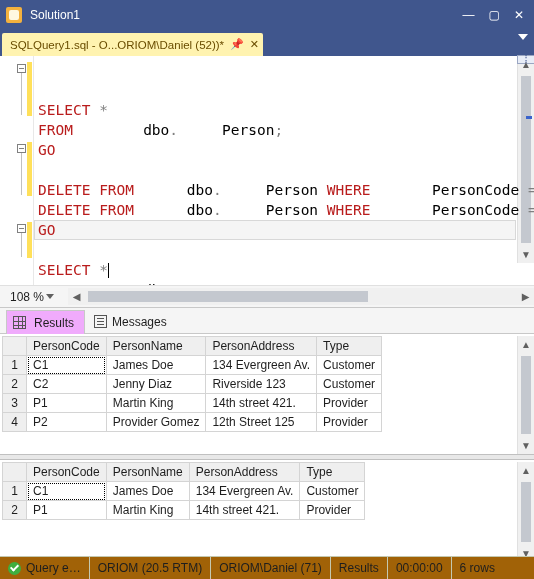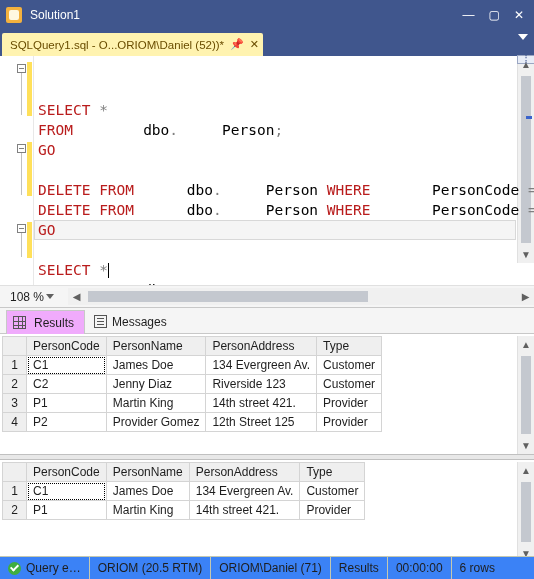--- a/index.html
+++ b/index.html
@@ -109,21 +109,21 @@
     border-bottom:1px solid #c0c0c0;cursor:row-resize;}
   table.rgrid{border-collapse:collapse;font-size:12px;color:#1e1e1e;margin:2px 0 4px 2px;}
   table.rgrid th, table.rgrid td{border:1px solid #d4d4d4;padding:2px 6px;
     text-align:left;white-space:nowrap;height:18px;}
   table.rgrid th{background:#efefef;font-weight:normal;}
   table.rgrid td.rowhdr{background:#efefef;text-align:center;width:24px;}
   table.rgrid th.rowhdr{background:#efefef;width:24px;}
   table.rgrid td.sel{background:#fff;outline:1px dotted #000;outline-offset:-2px;}
 
   
-  .statusbar{position:absolute;left:0;right:0;bottom:0;height:23px;background:#3b82f6;
+  .statusbar{position:absolute;left:0;right:0;bottom:0;height:23px;background:#a16207;
     display:flex;align-items:center;font-size:12px;color:#1e1e1e;
     border-top:1px solid #c4c8b0;}
   .statusbar .seg{padding:0 8px;height:100%;display:flex;align-items:center;
     border-right:1px solid #c4c8b0;white-space:nowrap;}
   .statusbar .seg:last-child{border-right:none;}
   .statusbar .ok{width:13px;height:13px;border-radius:50%;background:#3fae3f;
     display:inline-flex;align-items:center;justify-content:center;margin-right:5px;}
   .statusbar .ok::after{content:"";width:3px;height:6px;border:solid #fff;
     border-width:0 2px 2px 0;transform:rotate(45deg);margin-top:-2px;}
 </style>

